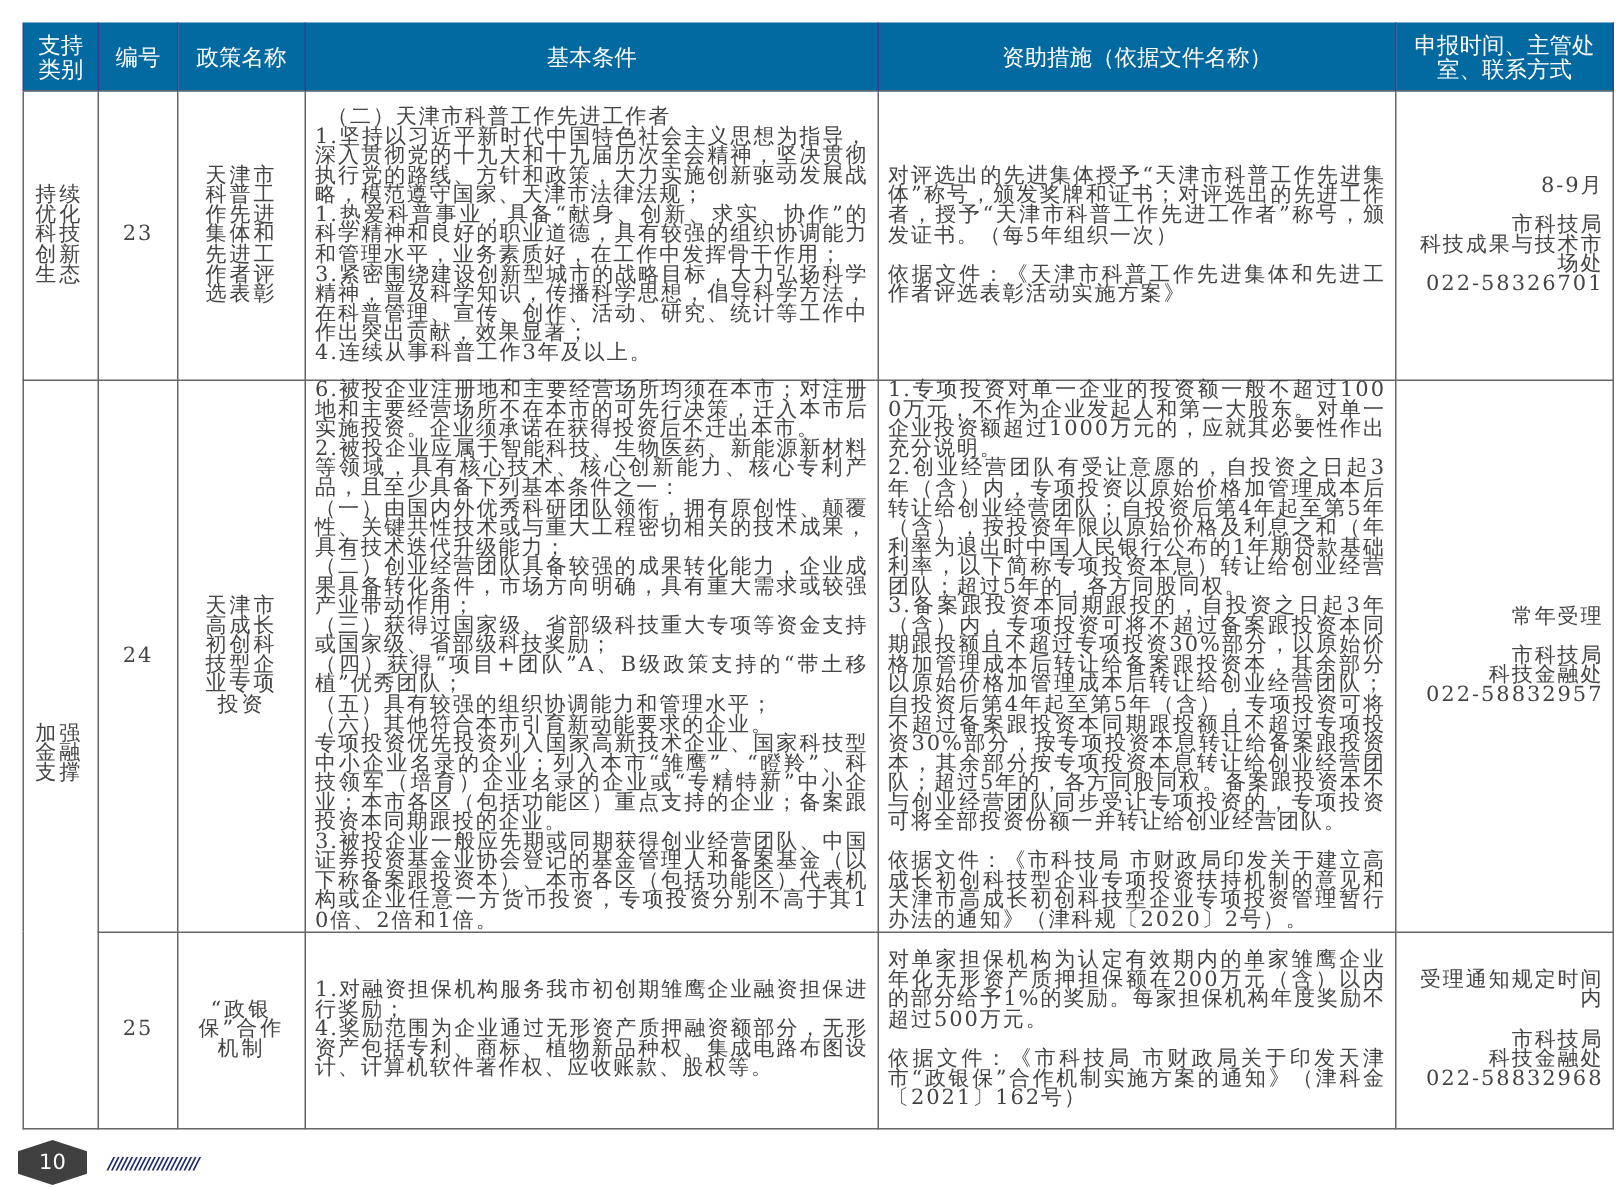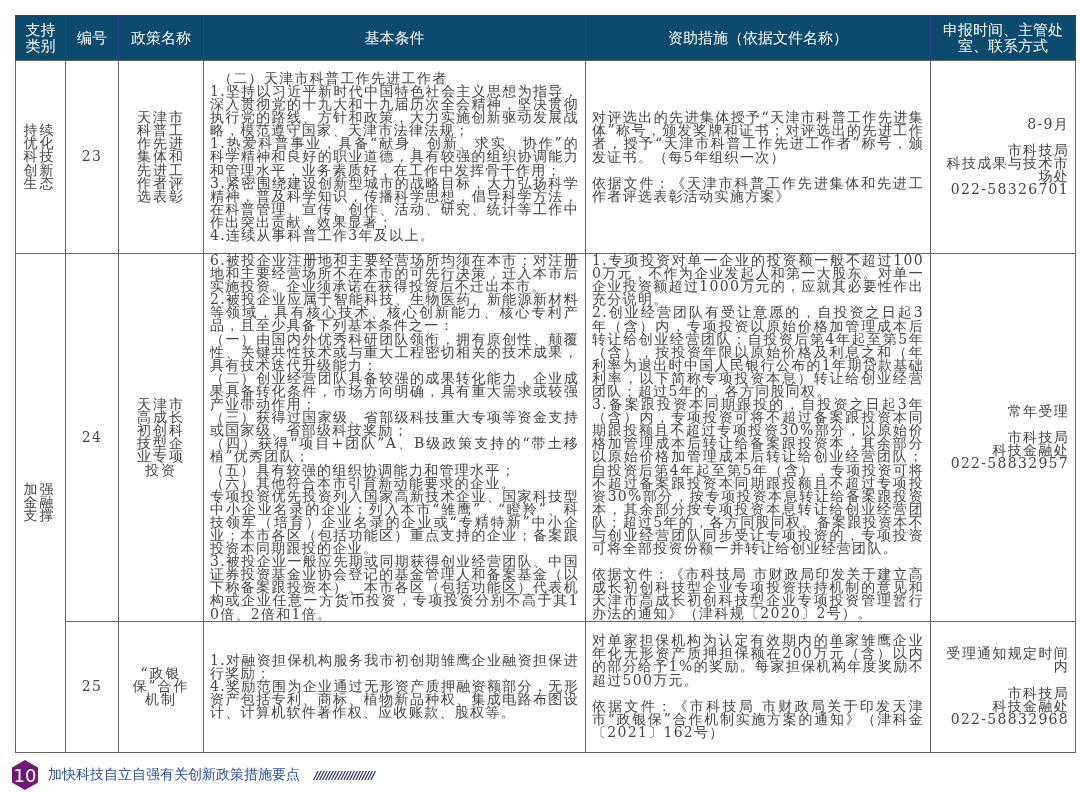--- a/index.html
+++ b/index.html
@@ -1,34 +1,34 @@
 <!DOCTYPE html>
 <html><head>
 <meta charset="utf-8">
 <style>
   html, body { margin:0; padding:0; background:#ffffff; }
   body { width:1080px; height:792px; position:relative; overflow:hidden;
          font-family:"DejaVu Serif","Liberation Serif",serif; color:#3a3a3a; }
   .tbl { position:absolute; left:15px; top:15px; width:1060px; border-collapse:collapse; table-layout:fixed; }
-  .tbl th { background:#0c4a6e; color:#ffffff; font-family:"DejaVu Sans","Liberation Sans",sans-serif;
+  .tbl th { background:#0369a1; color:#ffffff; font-family:"DejaVu Sans","Liberation Sans",sans-serif;
             font-weight:normal; font-size:15px; line-height:16px; height:45px; padding:0 4px;
             border-left:1px solid #3a3d8f; border-right:1px solid #3a3d8f; text-align:center; vertical-align:middle; }
   .tbl td { border:1.5px solid #666666; font-size:14px; line-height:13.1px; vertical-align:middle;
             padding:0 6px; letter-spacing:1.3px; color:#444; }
   .c-cat, .c-num, .c-name { text-align:center; }
   .c-cat div { width:34px; margin:0 auto; text-align:left; word-break:break-all; letter-spacing:2px; }
   .c-num { font-size:12px; letter-spacing:1px; }
   .c-name div { width:60px; margin:0 auto; text-align:center; word-break:break-all; letter-spacing:2px; }
   .c-basic, .c-meas { text-align:justify; word-break:break-all; }
   .c-contact { font-size:11.5px; line-height:13.5px;text-align:right; }
   .para { display:block; }
   .gap { height:13px; }
   .footer { position:absolute; left:12px; top:760px; height:30px; display:flex; align-items:center; }
-  .hex { width:26px; height:30px; background:#701a75; clip-path:polygon(50% 0,100% 25%,100% 75%,50% 100%,0 75%,0 25%);
-         color:#fff; font-family:"DejaVu Sans","Liberation Sans",sans-serif; font-size:18px; display:flex; align-items:center; justify-content:center; }
+  .hex { width:46px; height:30px; background:#404040; clip-path:polygon(50% 0,100% 25%,100% 75%,50% 100%,0 75%,0 25%);
+         color:#fff; font-family:"DejaVu Sans","Liberation Sans",sans-serif; font-size:14px; display:flex; align-items:center; justify-content:center; }
   .ftitle { margin-left:10px; font-family:"DejaVu Sans","Liberation Sans",sans-serif; font-size:14px; color:#2b4ea8; }
   .stripes { margin-left:14px; font-family:"DejaVu Sans","Liberation Sans",sans-serif; font-size:11px; color:#1e2a6a; font-weight:bold; font-style:italic; letter-spacing:-1px; }
 </style>
 </head>
 <body>
 
 <table class="tbl">
   <colgroup>
     <col style="width:50px">
       <col style="width:53px">
@@ -134,15 +134,14 @@
         <span class="para">市科技局</span>
         <span class="para">科技金融处</span>
         <span class="para">022-58832968</span>
       </td>
     </tr>
   </tbody>
 </table>
 
 <div class="footer">
   <div class="hex">10</div>
-  <div class="ftitle">加快科技自立自强有关创新政策措施要点</div>
   <div class="stripes">////////////////////</div>
 </div>
 
 </body></html>

